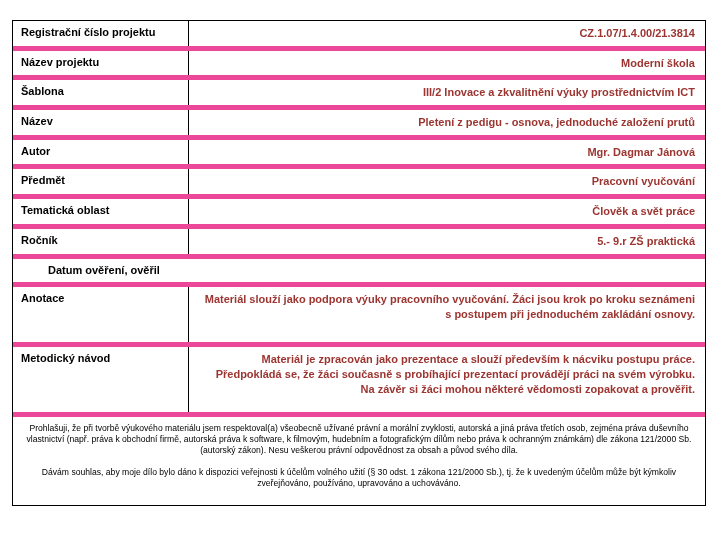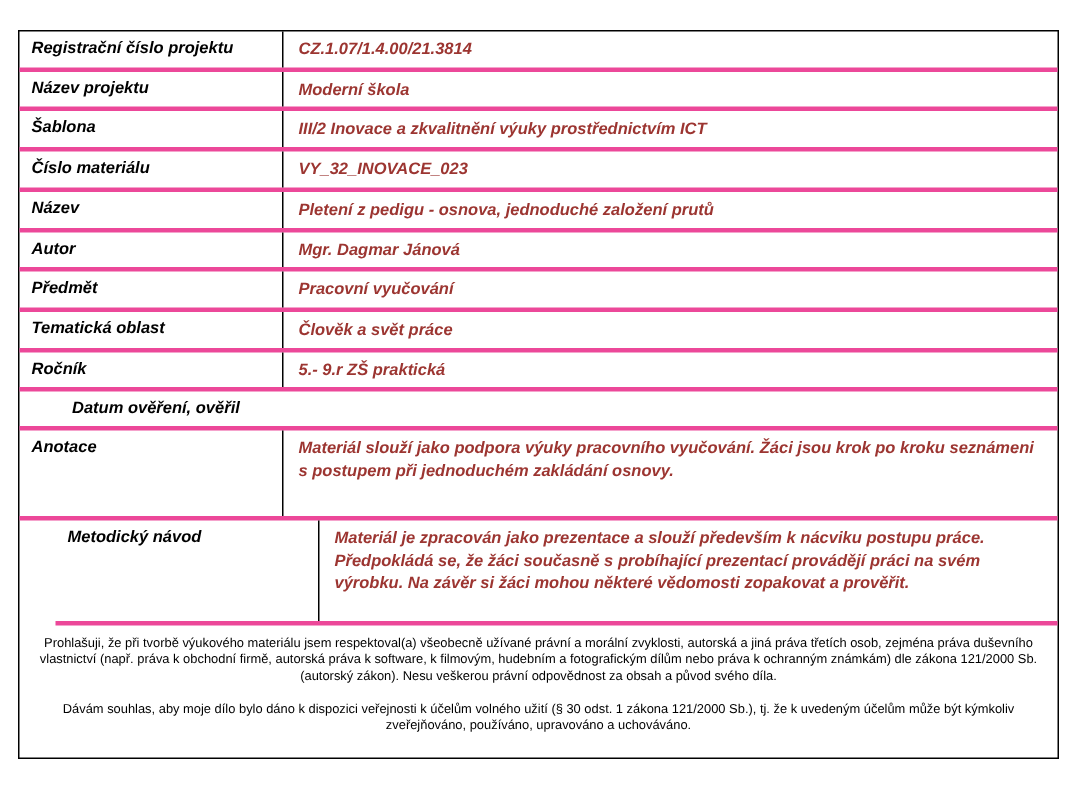--- a/index.html
+++ b/index.html
@@ -21,47 +21,47 @@
     top: 20px;
     width: 694px;
     height: 486px;
     border: 1px solid #000000;
     box-sizing: border-box;
     display: flex;
     flex-direction: column;
   }
   .row {
     display: flex;
-    border-bottom: 3px solid #ec4899;
+    border-bottom: 5px solid #ec4899;
     box-sizing: border-box;
-    font-style: italic;
   }
   .label-cell {
     width: 176px;
     min-width: 176px;
     border-right: 1px solid #000000;
     box-sizing: border-box;
     padding: 5px 8px;
     font-size: 11px;
     font-weight: bold;
     color: #000000;
     line-height: 1.25;
   }
   .value-cell {
     flex: 1;
     box-sizing: border-box;
     padding: 5px 10px;
     font-size: 11px;
     font-weight: bold;
     color: var(--accent, #9c3531);
     line-height: 1.35;
+    text-align: right;
   }
   .row-simple { min-height: 24px; }
   .row-anotace { min-height: 60px; }
-  .row-metodicky { min-height: 70px; margin-left: 24px; }
+  .row-metodicky { min-height: 70px; }
   .row-merged .label-cell {
     border-right: none;
     width: 100%;
     margin-left: 27px;
   }
   .disclaimer {
     flex: 1;
     padding: 6px 10px 6px 10px;
     font-size: 8.6px;
     color: #000000;
@@ -87,24 +87,20 @@
     <div class="row row-simple">
       <div class="label-cell">Název projektu</div>
       <div class="value-cell">Moderní škola</div>
     </div>
 
     <div class="row row-simple">
       <div class="label-cell">Šablona</div>
       <div class="value-cell">III/2 Inovace a zkvalitnění výuky prostřednictvím ICT</div>
     </div>
 
-    <div class="row row-simple">
-      <div class="label-cell">Číslo materiálu</div>
-      <div class="value-cell">VY_32_INOVACE_023</div>
-    </div>
 
     <div class="row row-simple">
       <div class="label-cell">Název</div>
       <div class="value-cell">Pletení z pedigu - osnova, jednoduché založení prutů</div>
     </div>
 
     <div class="row row-simple">
       <div class="label-cell">Autor</div>
       <div class="value-cell">Mgr. Dagmar Jánová</div>
     </div>

